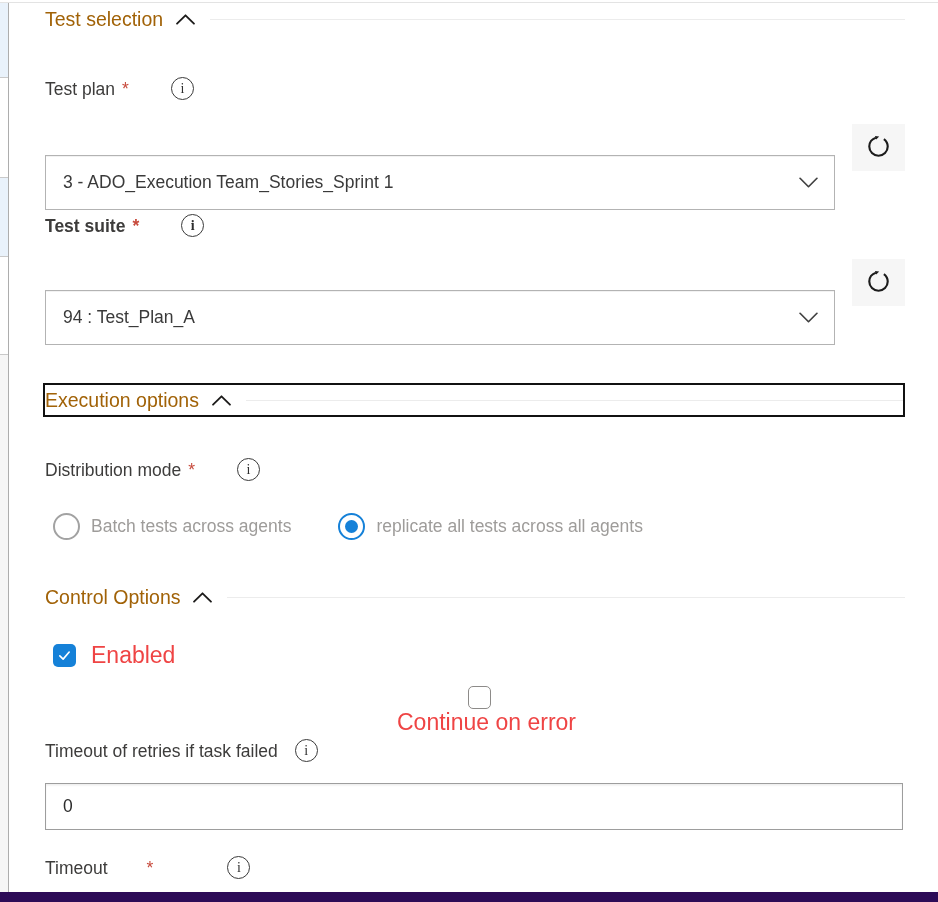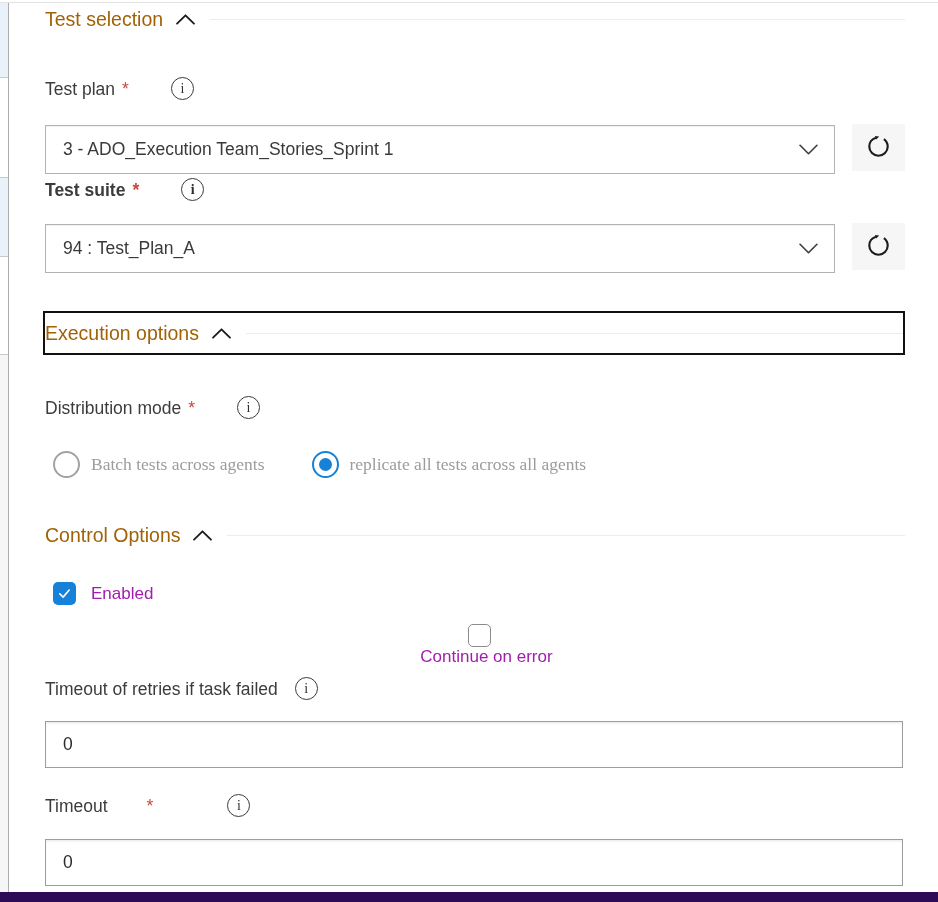--- a/index.html
+++ b/index.html
@@ -34,76 +34,77 @@
     height:27px;
   }
   .section-header .chev{margin-left:13px;display:inline-flex;align-items:center;}
   .section-header .divider{flex:1;height:1px;background:#ececec;margin-left:15px;}
 
   .exec-box{
     border:2px solid #111111;
     margin-left:-2px;
     width:862px;
     box-sizing:border-box;
-    height:44px;
+    height:34px;
     display:flex;align-items:center;
   }
   .exec-box .section-header{flex:1;height:auto;}
 
   
   .field-label-row{display:flex;align-items:flex-end;font-size:17.5px;color:#3d3c3b;height:27px;}
   .req{color:#c74a3c;margin-left:7px;font-size:17.5px;}
   .info-icon{
     width:21px;height:21px;border:1.6px solid #3a3a3a;border-radius:50%;
     display:inline-flex;align-items:center;justify-content:center;
     font-family:"Liberation Serif", serif;
     font-size:14px;color:#2e2e2e;line-height:1;
     margin-left:42px;flex:none;
   }
   .info-gap-sm{margin-left:17px;}
 
   
   .combo-row{display:flex;align-items:stretch;}
   .combo{
-    width:793px;height:49px;box-sizing:border-box;
+    width:793px;height:55px;box-sizing:border-box;
     border:1px solid #b3b3b3;background:#fff;
     display:flex;align-items:center;
     box-shadow:inset 0 1px 0 #f2f2f2;
+    margin-top:30px;
   }
   .combo-value{flex:1;padding-left:17px;font-size:17.5px;color:#3a3a3a;white-space:nowrap;overflow:hidden;}
   .combo-caret{margin-right:16px;display:inline-flex;}
   .refresh-btn{
     width:53px;height:47px;margin-left:17px;margin-top:-1px;
     background:#f6f6f6;border:none;
     display:inline-flex;align-items:center;justify-content:center;
     cursor:pointer;padding:0;
   }
 
   
-  .radio-row{display:flex;margin-left:8px;font-family:Liberation Serif, serif;}
+  .radio-row{display:flex;margin-left:8px;}
   .radio-opt{display:flex;align-items:center;}
   .radio-opt + .radio-opt{margin-left:47px;}
   .radio-circle{
     width:27px;height:27px;border-radius:50%;box-sizing:border-box;flex:none;
     background:#fff;display:flex;align-items:center;justify-content:center;
   }
   .radio-off{border:2px solid #a2a2a2;}
   .radio-on{border:2px solid #1581d8;}
   .radio-dot{width:13px;height:13px;border-radius:50%;background:#1581d8;}
   .radio-label{margin-left:11px;font-size:17.5px;color:#9e9c9a;}
 
   
   .check-row{display:flex;align-items:center;margin-left:8px;height:23px;}
   .checkbox{
     width:23px;height:23px;border-radius:5px;box-sizing:border-box;flex:none;
     display:flex;align-items:center;justify-content:center;
   }
   .checkbox.checked{background:#1581d8;}
   .checkbox.unchecked{background:#fff;border:1.5px solid #8d8b89;}
-  .check-label{margin-left:15px;font-size:17px;color:#a21caf;}
+  .check-label{margin-left:15px;font-size:23px;color:#ef4444;}
 
   
   .text-input{
     width:858px;height:47px;box-sizing:border-box;
     border:1px solid #9d9d9d;background:#fff;
     font-family:"Liberation Sans", sans-serif;
     font-size:17.5px;color:#2b2b2b;
     padding:0 0 0 17px;outline:none;
     box-shadow:inset 0 1.5px 2px rgba(0,0,0,0.07);
   }

